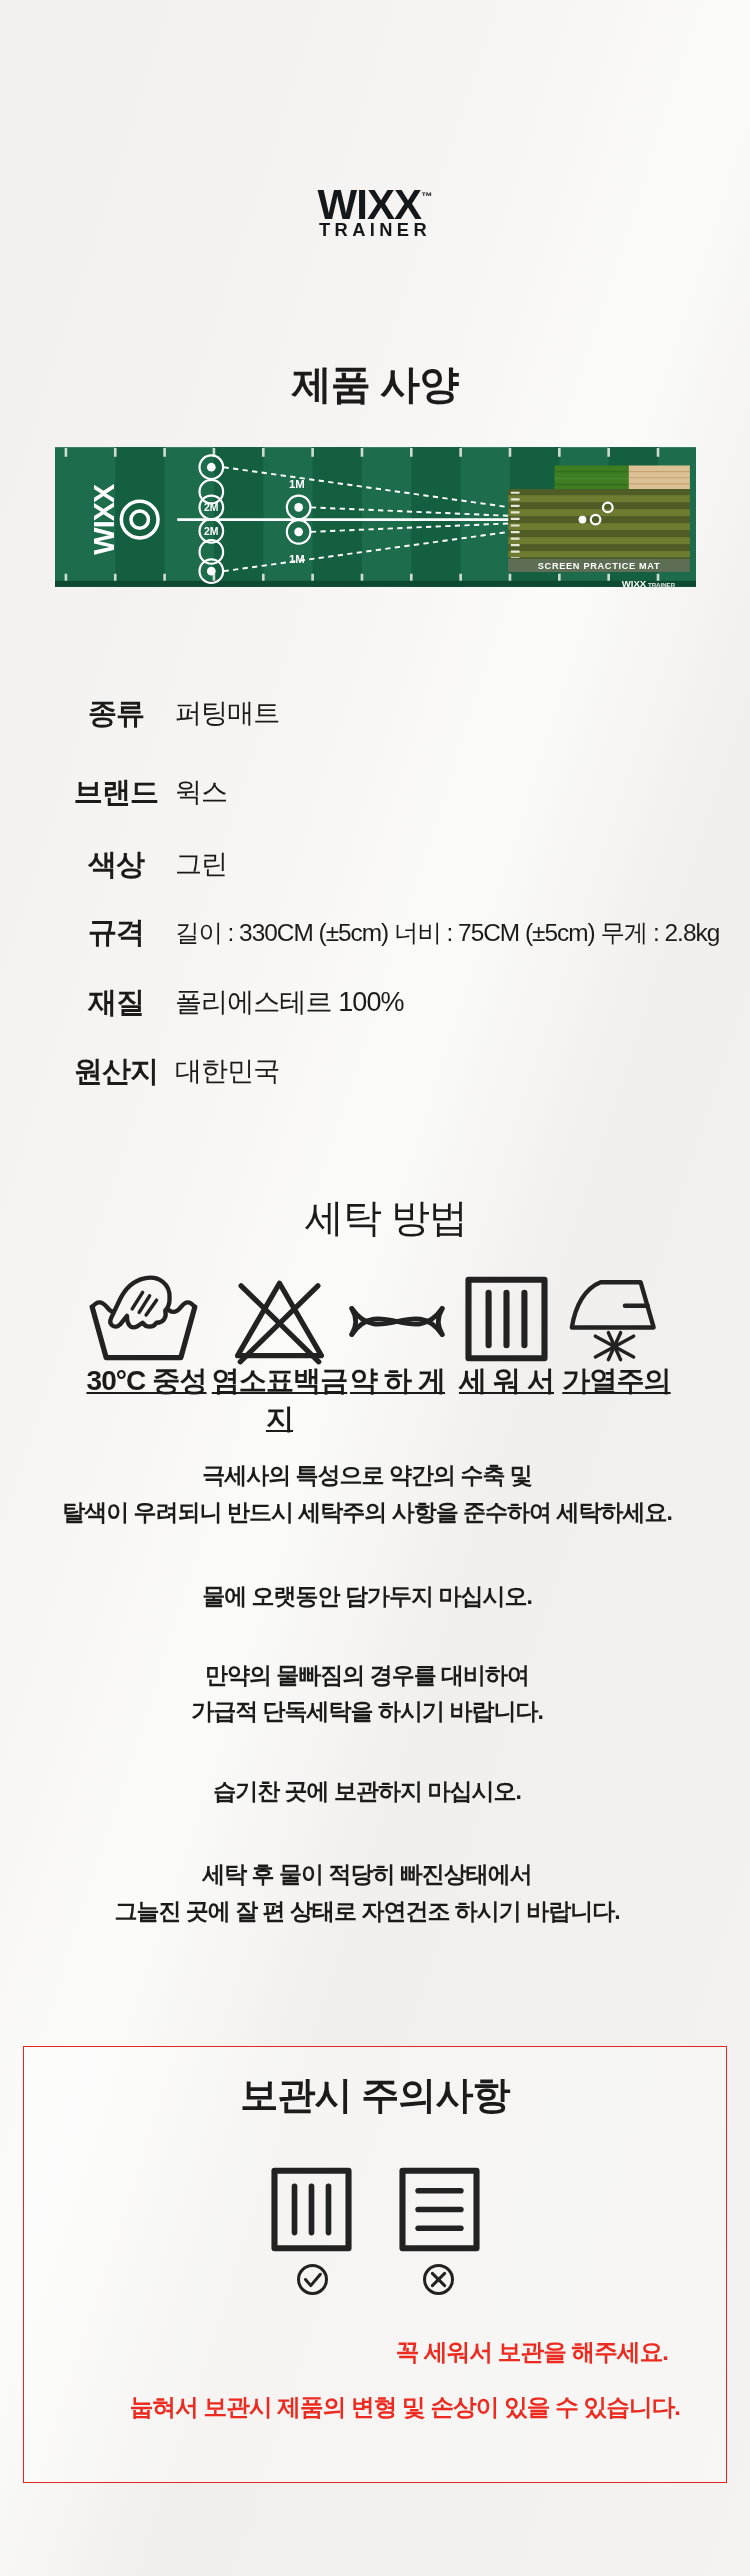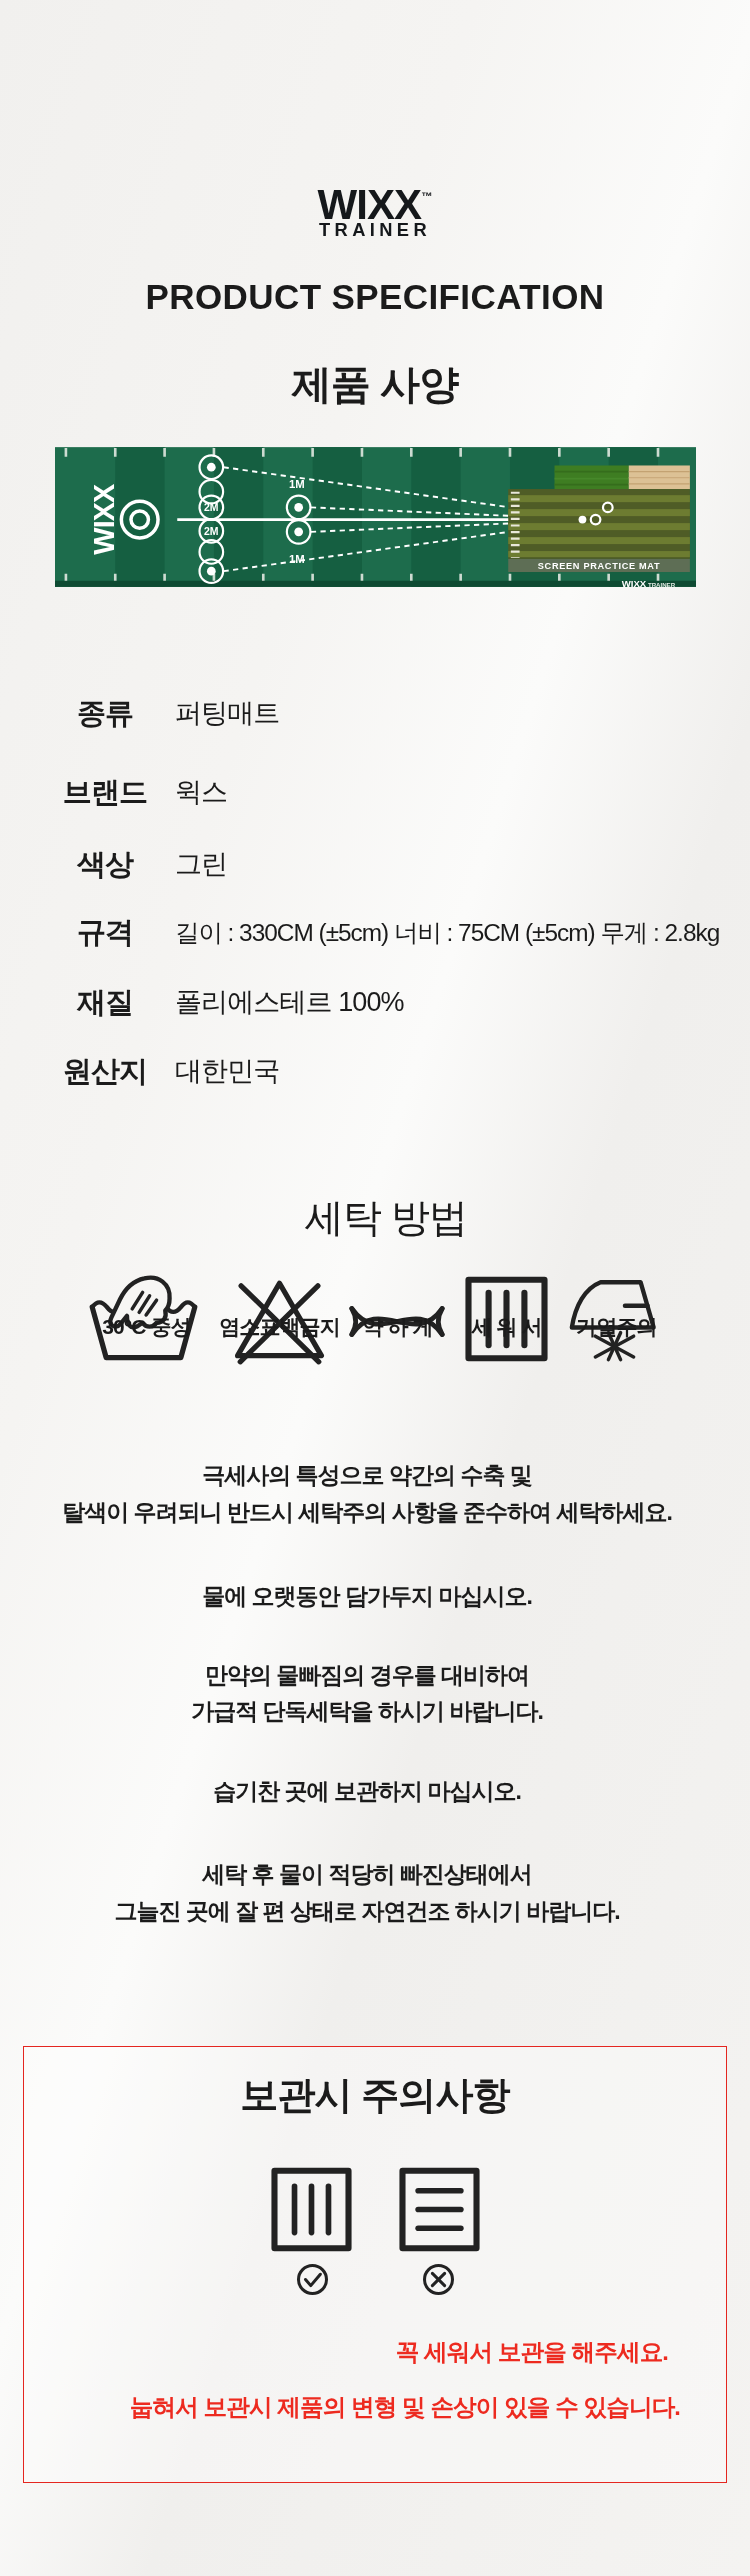--- a/index.html
+++ b/index.html
@@ -9,43 +9,42 @@
   .abs{position:absolute;}
   .cx{left:0;width:750px;text-align:center;}
   
   .logo-wixx{top:175px;font-size:42px;font-weight:900;letter-spacing:-0.9px;color:#15181b;line-height:42px;}
   .logo-tm{font-size:11.3px;font-weight:700;vertical-align:19px;letter-spacing:0;}
   .logo-trainer{top:219px;font-size:18.3px;font-weight:800;letter-spacing:4.4px;color:#15181b;}
   .title-en{top:277px;font-size:35px;font-weight:800;letter-spacing:0.4px;}
   .title-ko{top:357px;font-size:40px;font-weight:800;letter-spacing:-0.9px;}
   
   .spec-row{height:37px;}
-  .spec-label{position:absolute;left:35px;width:140px;text-align:center;font-size:29px;font-weight:800;letter-spacing:-0.9px;line-height:35px;}
+  .spec-label{position:absolute;left:46px;width:140px;text-align:center;font-size:29px;font-weight:800;letter-spacing:-0.9px;line-height:35px;}
   .spec-value{position:absolute;left:175px;width:558px;font-size:27px;font-weight:500;letter-spacing:-0.9px;line-height:35px;white-space:nowrap;}
   .spec-value.small{font-size:24.4px;letter-spacing:-1px;}
   
   .wash-title{top:1191px;font-size:39px;font-weight:400;letter-spacing:-0.9px;padding-left:11px;}
-  .wash-label{position:absolute;top:1313px;width:157px;text-align:center;font-size:21px;font-weight:700;letter-spacing:-0.9px;}
+  .wash-label{position:absolute;top:1362px;width:157px;text-align:center;font-size:28px;font-weight:700;letter-spacing:-0.9px;text-decoration:underline;}
   .note-line{left:0;width:670px;text-align:center;font-size:23px;font-weight:700;letter-spacing:-1px;line-height:28px;padding-left:32px;}
   
   .storage-box{left:23px;top:2046px;width:702px;height:435px;border:1.7px solid #e42620;background:rgba(255,255,255,.35);}
   .storage-title{top:2070px;font-size:38px;font-weight:800;letter-spacing:-0.9px;}
   .warn{left:0;width:668px;text-align:right;color:#ed2a1f;font-size:23.6px;font-weight:800;letter-spacing:-0.9px;line-height:28px;}
   svg{display:block;}
   .icon-stroke{stroke:#222;stroke-linecap:round;stroke-linejoin:round;fill:none;}
 </style>
 </head>
 <body>
 
 <div class="page">
 
   <div class="abs cx logo-wixx"><span>WIXX</span><span class="logo-tm">™</span></div>
   <div class="abs cx logo-trainer">TRAINER</div>
 
-  <div class="abs cx title-en">PRODUCT SPECIFICATION</div>
   <div class="abs cx title-ko">제품 사양</div>
 
   <svg class="abs" style="left:55px;top:447px;" width="641" height="140" viewBox="0 0 734 160">
     <rect x="0" y="0" width="734" height="160" fill="#1d6c4c"></rect>
     <g>
       <rect x="69" y="0" width="56.5" height="160" fill="#155f41"></rect>
       <rect x="182" y="0" width="56.5" height="160" fill="#155f41"></rect>
       <rect x="295" y="0" width="56.5" height="160" fill="#155f41"></rect>
       <rect x="408" y="0" width="56.5" height="160" fill="#155f41"></rect>
       <rect x="521" y="0" width="56.5" height="160" fill="#155f41"></rect>

